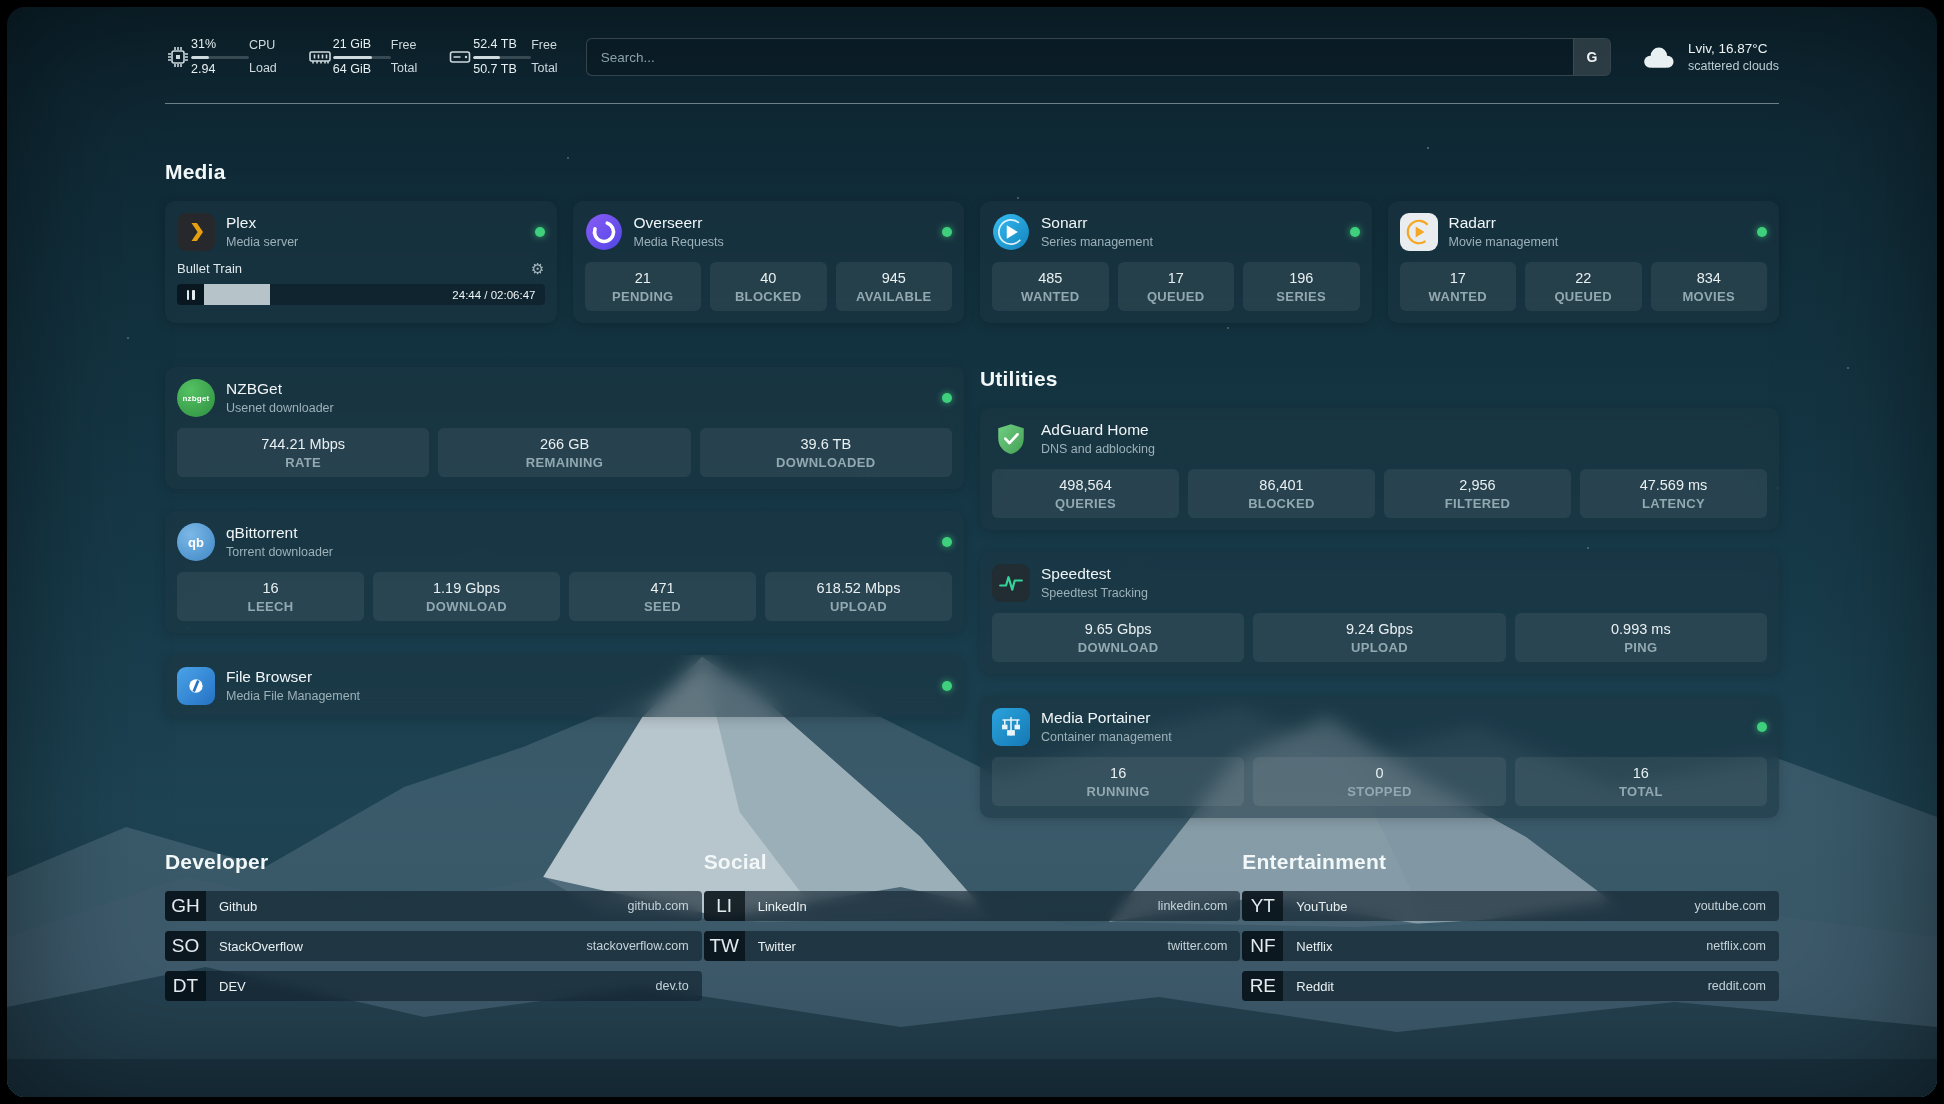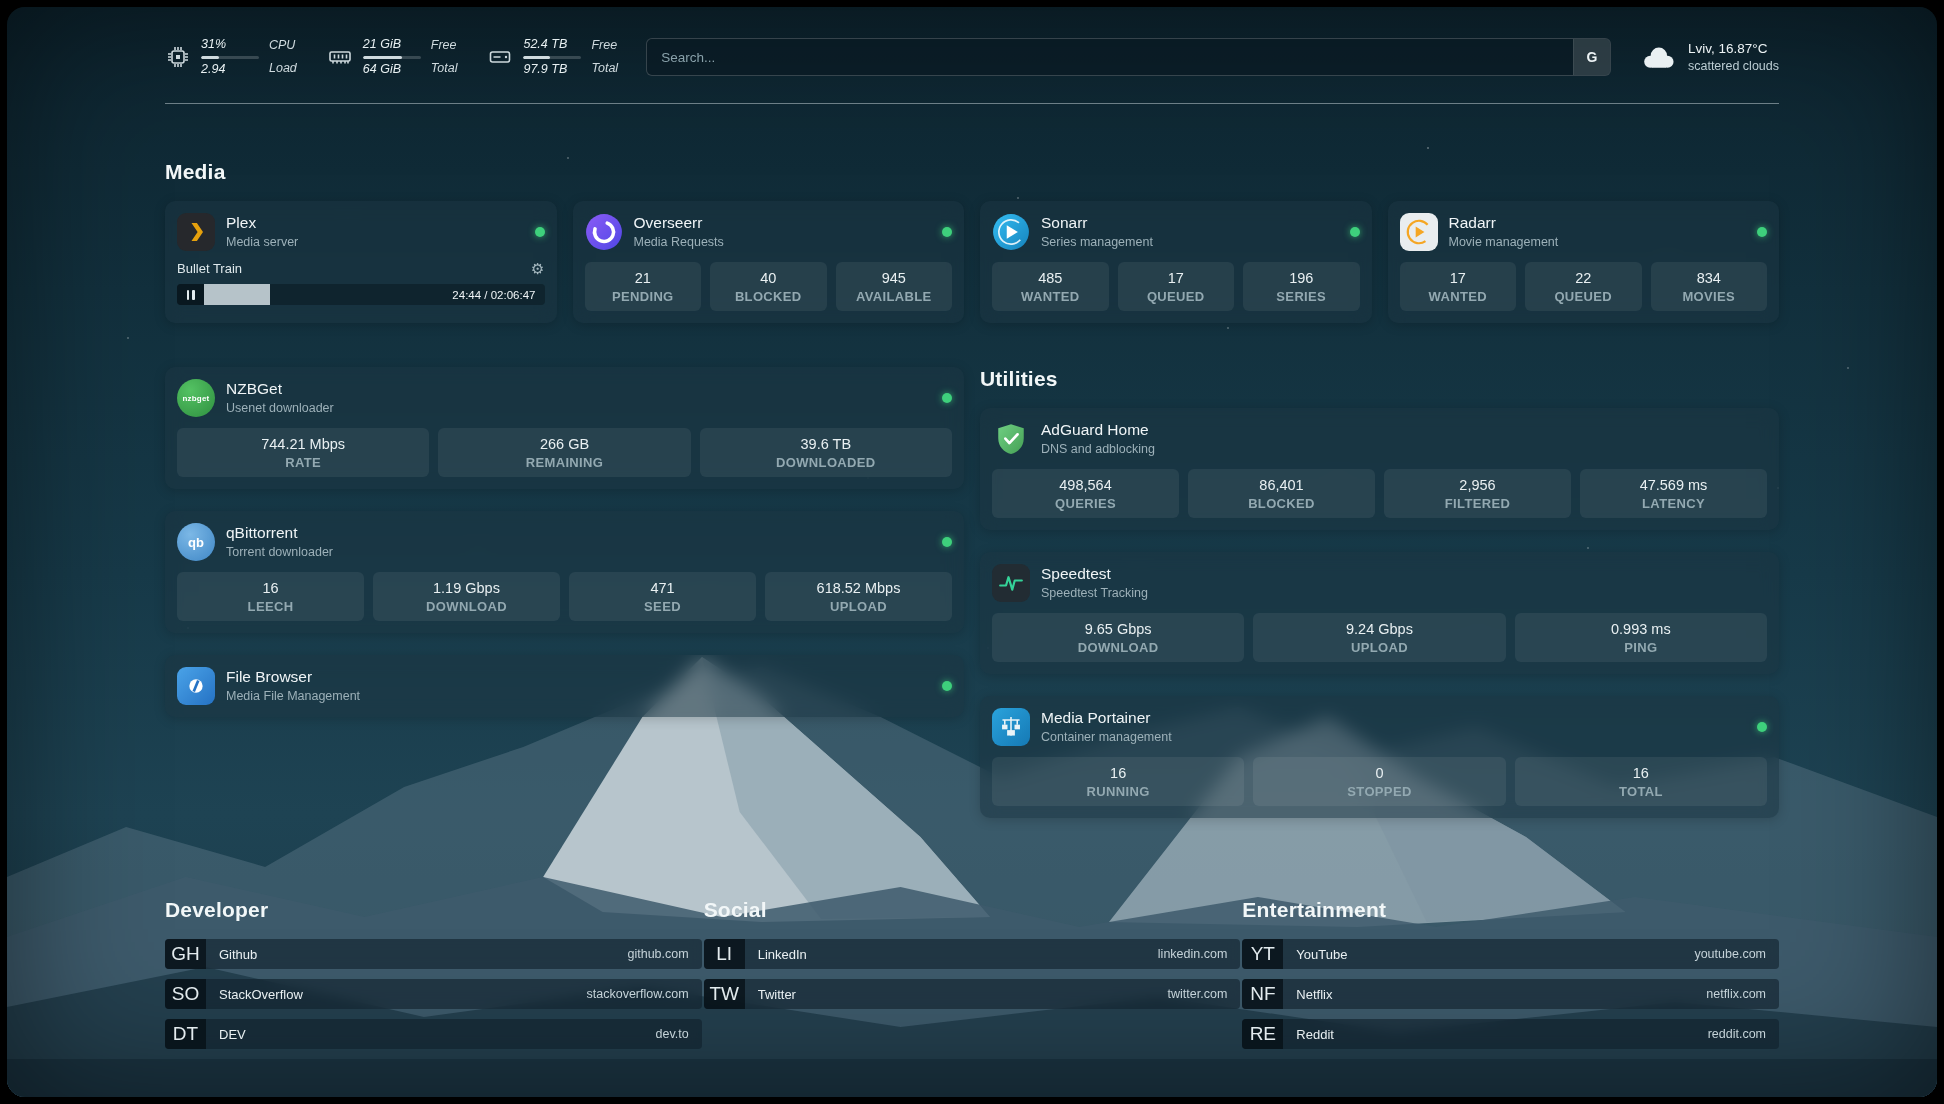--- a/index.html
+++ b/index.html
@@ -19,21 +19,21 @@
       1770px 480px 0 0 rgba(255,255,255,.3), 180px 620px 0 0 rgba(255,255,255,.25),
       700px 590px 0 0 rgba(255,255,255,.25), 980px 640px 0 0 rgba(255,255,255,.25),
       1470px 620px 0 0 rgba(255,255,255,.25), 120px 330px 0 0 rgba(255,255,255,.3); }
   .vignette { position:absolute; inset:0; box-shadow:inset 0 0 140px rgba(0,0,0,.5); pointer-events:none; }
 
   .content { position:relative; z-index:2; padding:30px 158px 40px; }
 
   
   .topbar { display:flex; align-items:center; }
   .sysgroup { display:flex; gap:30px; align-items:center; }
-  .sysw { display:flex; gap:10px; align-items:center;font-style:italic; }
+  .sysw { display:flex; align-items:center; }
   .sysw .sicon { color:#cdd9dd; display:flex; }
   .sysw .vals { display:flex; flex-direction:column; width:58px; }
   .sysw .v { font-size:12.5px; color:#e8f0f2; line-height:1.25; white-space:nowrap; }
   .sysw .bar { height:3px; background:rgba(255,255,255,.18); border-radius:2px; margin:3px 0; overflow:hidden; }
   .sysw .bar .fill { height:100%; background:#cfdade; border-radius:2px; }
   .sysw .labs { display:flex; flex-direction:column; justify-content:space-between; align-self:stretch; padding:1px 0; }
   .sysw .lab { font-size:12.5px; color:#cfdade; line-height:1.25; }
 
   .search { flex:1; display:flex; height:38px; margin:0 28px; border:1px solid rgba(255,255,255,.18);
             border-radius:6px; background:rgba(9,24,32,.55); overflow:hidden; }
@@ -88,21 +88,21 @@
   .gear { margin-left:auto; color:#a7bac1; font-size:15px; cursor:pointer; line-height:1; }
   .pbar { margin-top:8px; height:21px; border-radius:4px; background:rgba(11,25,32,.55);
           display:flex; align-items:stretch; overflow:hidden; position:relative; cursor:pointer; }
   .pause { width:27px; background:rgba(7,17,23,.6); display:flex; align-items:center; justify-content:center; gap:3px; flex:none; cursor:pointer; }
   .pause i { width:2.5px; height:10px; background:#e3ecef; border-radius:1px; }
   .ptrack { flex:1; position:relative; }
   .pfill { position:absolute; left:0; top:0; bottom:0; background:#b6c3c9; }
   .ptime { position:absolute; right:9px; top:50%; transform:translateY(-50%); font-size:11.5px; color:#f0f5f7; z-index:2; }
 
   
-  .bookmarks { display:grid; grid-template-columns:1fr 1fr 1fr; gap:2px; margin-top:80px; align-items:start; }
+  .bookmarks { display:grid; grid-template-columns:1fr 1fr 1fr; gap:2px; margin-top:32px; align-items:start; }
   .bm { display:flex; align-items:center; height:30px; background:rgba(16,33,43,.62); border-radius:4px;
         margin-bottom:10px; overflow:hidden; cursor:pointer; backdrop-filter:blur(6px); }
   .babbr { width:41px; align-self:stretch; background:rgba(5,14,20,.72); display:grid; place-items:center;
            font-size:19px; color:#e3ebee; flex:none; }
   .bname { margin-left:13px; font-size:13px; color:#e9f0f2; }
   .burl { margin-left:auto; margin-right:13px; font-size:12.5px; color:#c5d3d9; }
 </style>
 </head>
 <body>
 
@@ -174,21 +174,21 @@
               <rect x="3.5" y="8" width="19" height="10" rx="2"></rect>
               <circle cx="19" cy="13" r="1.2" fill="#cdd9dd" stroke="none"></circle>
               <path d="M6.5 13h7"></path>
             </svg>
           </span>
           <div class="vals">
             <span class="v">52.4 TB</span>
             <span class="bar">
                 <span class="fill" style="display: block; width: 46%;"></span>
               </span>
-            <span class="v">97.9 TB</span>
+            <span class="v">50.7 TB</span>
           </div>
           <div class="labs">
             <span class="lab">Free</span>
             <span class="lab">Total</span>
           </div>
         </div>
       </div>
 
       <div class="search">
         <input type="text" placeholder="Search..." style="">

